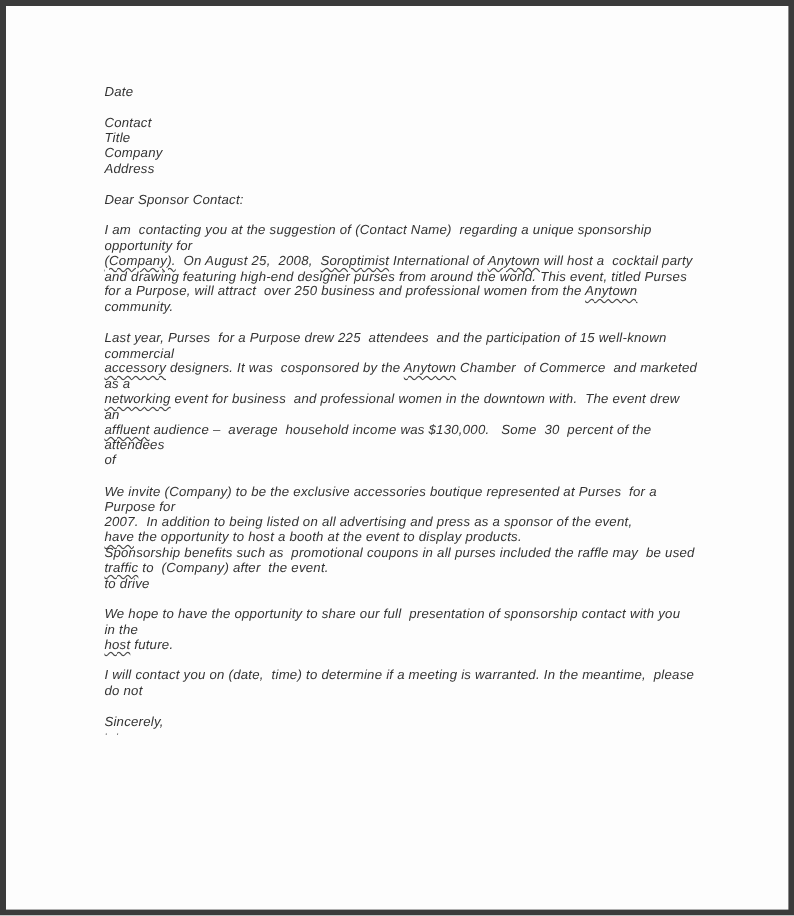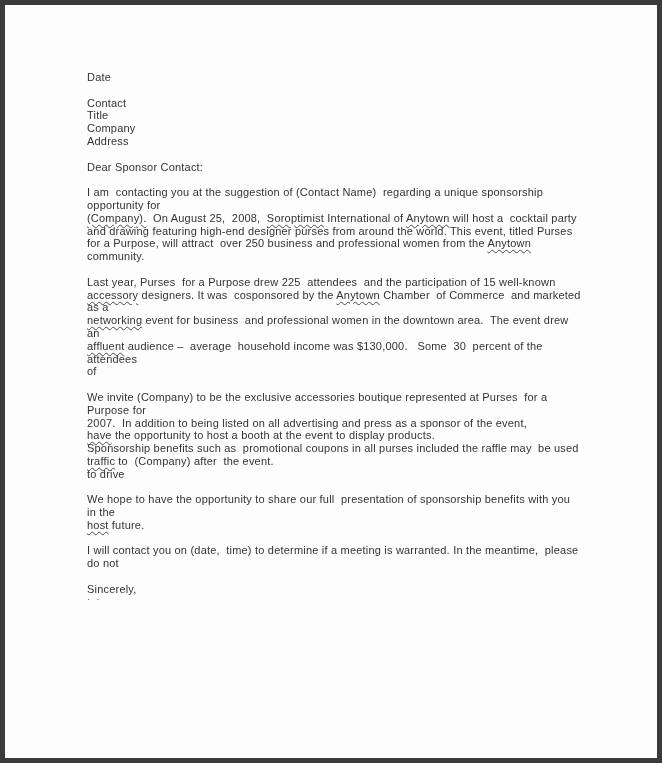--- a/index.html
+++ b/index.html
@@ -16,21 +16,21 @@
     width: 100%;
     height: 100%;
     padding: 66px 40px 0 82px;
     font-family: "Liberation Sans", sans-serif;
     font-size: 11px;
     line-height: 12.8px;
     color: #333333;
     letter-spacing: 0.2px;
   }
   .block { margin: 0 0 12.8px 0; }
-  .line { white-space: pre; }
+  .line { white-space: pre; font-style: italic; }
   .sq {
     text-decoration-line: underline;
     text-decoration-style: wavy;
     text-decoration-color: #4a4a4a;
     text-decoration-thickness: 1px;
     text-underline-offset: 2px;
   }
   .partial-dots {
     font-size: 9px;
     line-height: 6px;
@@ -59,39 +59,40 @@
         <div class="block">
           <div class="line"><span>I am  contacting you at the suggestion of (Contact Name)  regarding a unique sponsorship</span></div>
           <div class="line"><span>opportunity for</span></div>
           <div class="line"><span class="sq">(Company).</span><span>  On August 25,  2008,  </span><span class="sq">Soroptimist</span><span> International of </span><span class="sq">Anytown</span><span> will host a  cocktail party</span></div>
           <div class="line"><span>and drawing featuring high-end designer purses from around the world. This event, titled Purses</span></div>
           <div class="line"><span>for a Purpose, will attract  over 250 business and professional women from the </span><span class="sq">Anytown</span></div>
           <div class="line"><span>community.</span></div>
         </div>
         <div class="block">
           <div class="line"><span>Last year, Purses  for a Purpose drew 225  attendees  and the participation of 15 well-known</span></div>
+          <div class="line"><span>commercial</span></div>
           <div class="line"><span class="sq">accessory</span><span> designers. It was  cosponsored by the </span><span class="sq">Anytown</span><span> Chamber  of Commerce  and marketed</span></div>
           <div class="line"><span>as a</span></div>
-          <div class="line"><span class="sq">networking</span><span> event for business  and professional women in the downtown area.  The event drew</span></div>
+          <div class="line"><span class="sq">networking</span><span> event for business  and professional women in the downtown with.  The event drew</span></div>
           <div class="line"><span>an</span></div>
           <div class="line"><span class="sq">affluent</span><span> audience –  average  household income was $130,000.   Some  30  percent of the</span></div>
           <div class="line"><span>attendees</span></div>
           <div class="line"><span>of</span></div>
         </div>
         <div class="block">
           <div class="line"><span>We invite (Company) to be the exclusive accessories boutique represented at Purses  for a</span></div>
           <div class="line"><span>Purpose for</span></div>
           <div class="line"><span>2007.  In addition to being listed on all advertising and press as a sponsor of the event,</span></div>
           <div class="line"><span class="sq">have</span><span> the opportunity to host a booth at the event to display products.</span></div>
           <div class="line"><span>Sponsorship benefits such as  promotional coupons in all purses included the raffle may  be used</span></div>
           <div class="line"><span class="sq">traffic</span><span> to  (Company) after  the event.</span></div>
           <div class="line"><span>to drive</span></div>
         </div>
         <div class="block">
-          <div class="line"><span>We hope to have the opportunity to share our full  presentation of sponsorship benefits with you</span></div>
+          <div class="line"><span>We hope to have the opportunity to share our full  presentation of sponsorship contact with you</span></div>
           <div class="line"><span>in the</span></div>
           <div class="line"><span class="sq">host</span><span> future.</span></div>
         </div>
         <div class="block">
           <div class="line"><span>I will contact you on (date,  time) to determine if a meeting is warranted. In the meantime,  please</span></div>
           <div class="line"><span>do not</span></div>
         </div>
       </div>
 
     <div>

